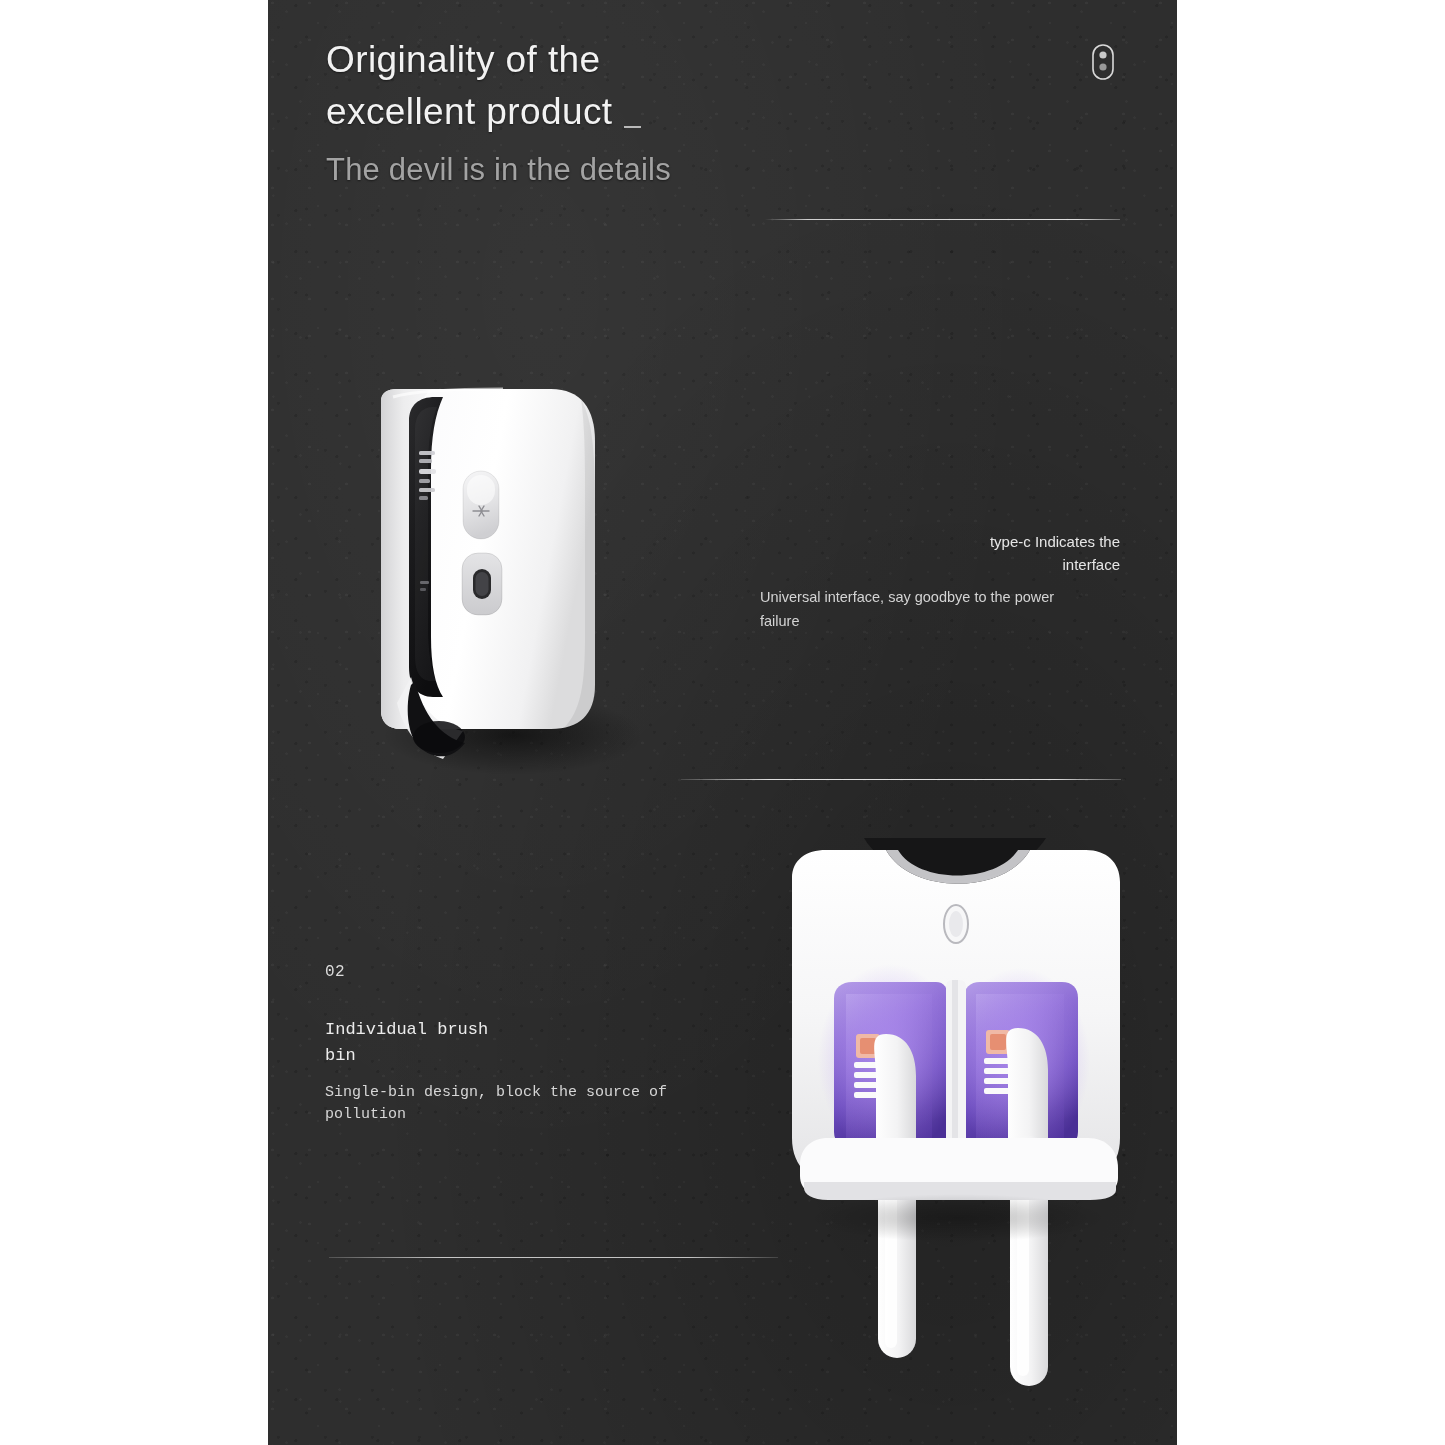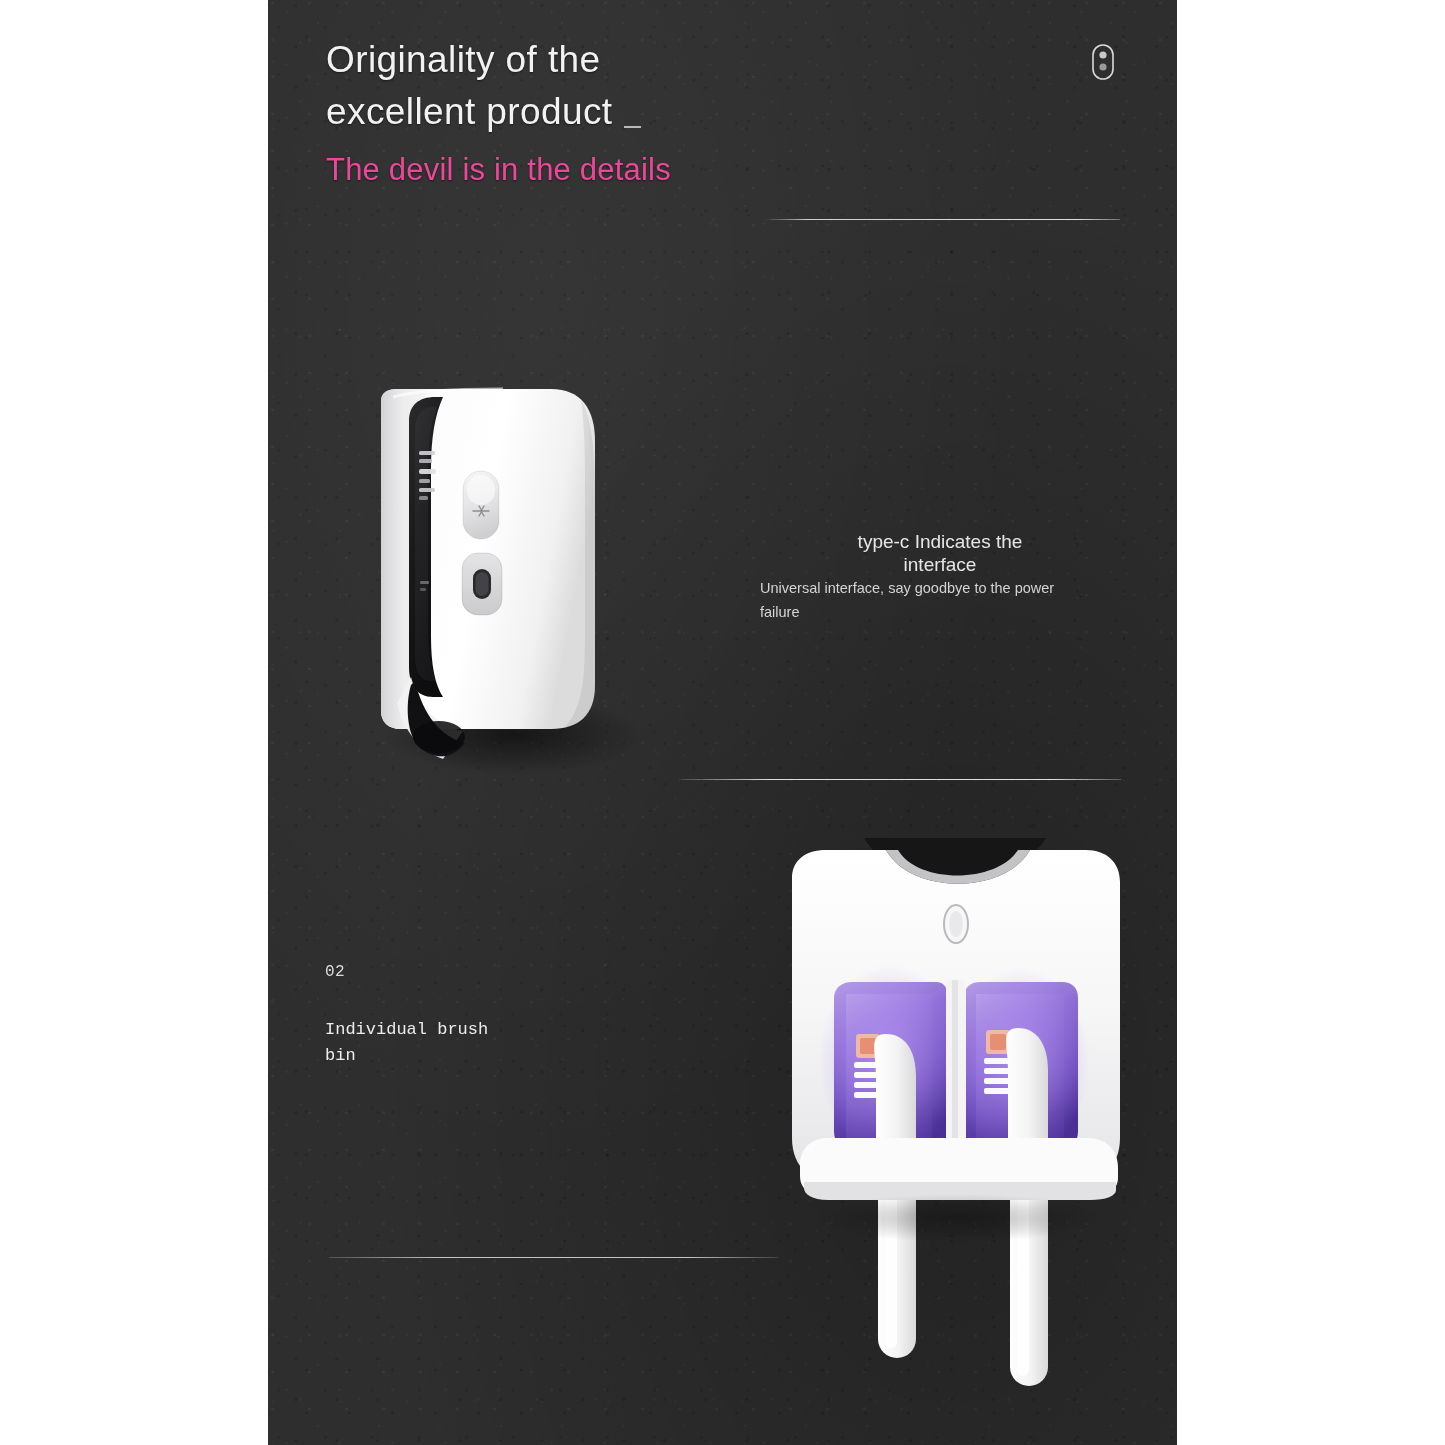--- a/index.html
+++ b/index.html
@@ -67,21 +67,21 @@
     color: #f2f2f2;
     font-size: 37px;
     letter-spacing: 0.4px;
     font-weight: 400;
     line-height: 52px;
     white-space: pre-line;
     text-shadow: 0 1px 2px rgba(0,0,0,0.5);
   }
   #headline-2 {
     left: 58px; top: 152px;
-    color: #ec4899;
+    color: #a3a3a3;
     font-size: 31px;
     font-weight: 400;
     letter-spacing: 0.2px;
     text-shadow: 0 1px 2px rgba(0,0,0,0.5);
   }
   #headline-dash {
     position: absolute;
     left: 356px; top: 126px;
     width: 17px; height: 2px;
     background: #b9b9b9;
@@ -109,28 +109,28 @@
     width: 22px; height: 36px;
   }
 
   
   #callout-typec {
     left: 492px; top: 530px;
     width: 360px;
     color: #dedede;
   }
   #callout-typec .title {
-    font-size: 19px;
+    font-size: 15px;
     line-height: 23px;
-    text-align: center;
+    text-align: right;
     color: #e6e6e6;
     white-space: pre-line;
   }
   #callout-typec .sub {
-    margin-top: 0;
+    margin-top: 9px;
     font-size: 14.5px;
     line-height: 24px;
     color: #d4d4d4;
     text-align: left;
     white-space: pre-line;
   }
 
   
   #callout-bin {
     left: 57px; top: 963px;
@@ -304,20 +304,21 @@
       <div class="title">type-c Indicates the
 interface</div>
       <div class="sub">Universal interface, say goodbye to the power
 failure</div>
     </div>
 
     <div class="layer" id="callout-bin">
       <div class="num">02</div>
       <div class="title">Individual brush
   bin</div>
+      <div class="sub">Single-bin design, block the source of pollution</div>
     </div>
 
     <div class="layer photo" id="product-bottom">
       <svg width="380" height="560" viewBox="0 0 380 560">
         <defs>
           <linearGradient id="holderGrad" x1="0" y1="0" x2="0" y2="1">
             <stop offset="0%" stop-color="#ffffff"></stop>
             <stop offset="48%" stop-color="#f6f6f7"></stop>
             <stop offset="100%" stop-color="#e4e4e6"></stop>
           </linearGradient>

